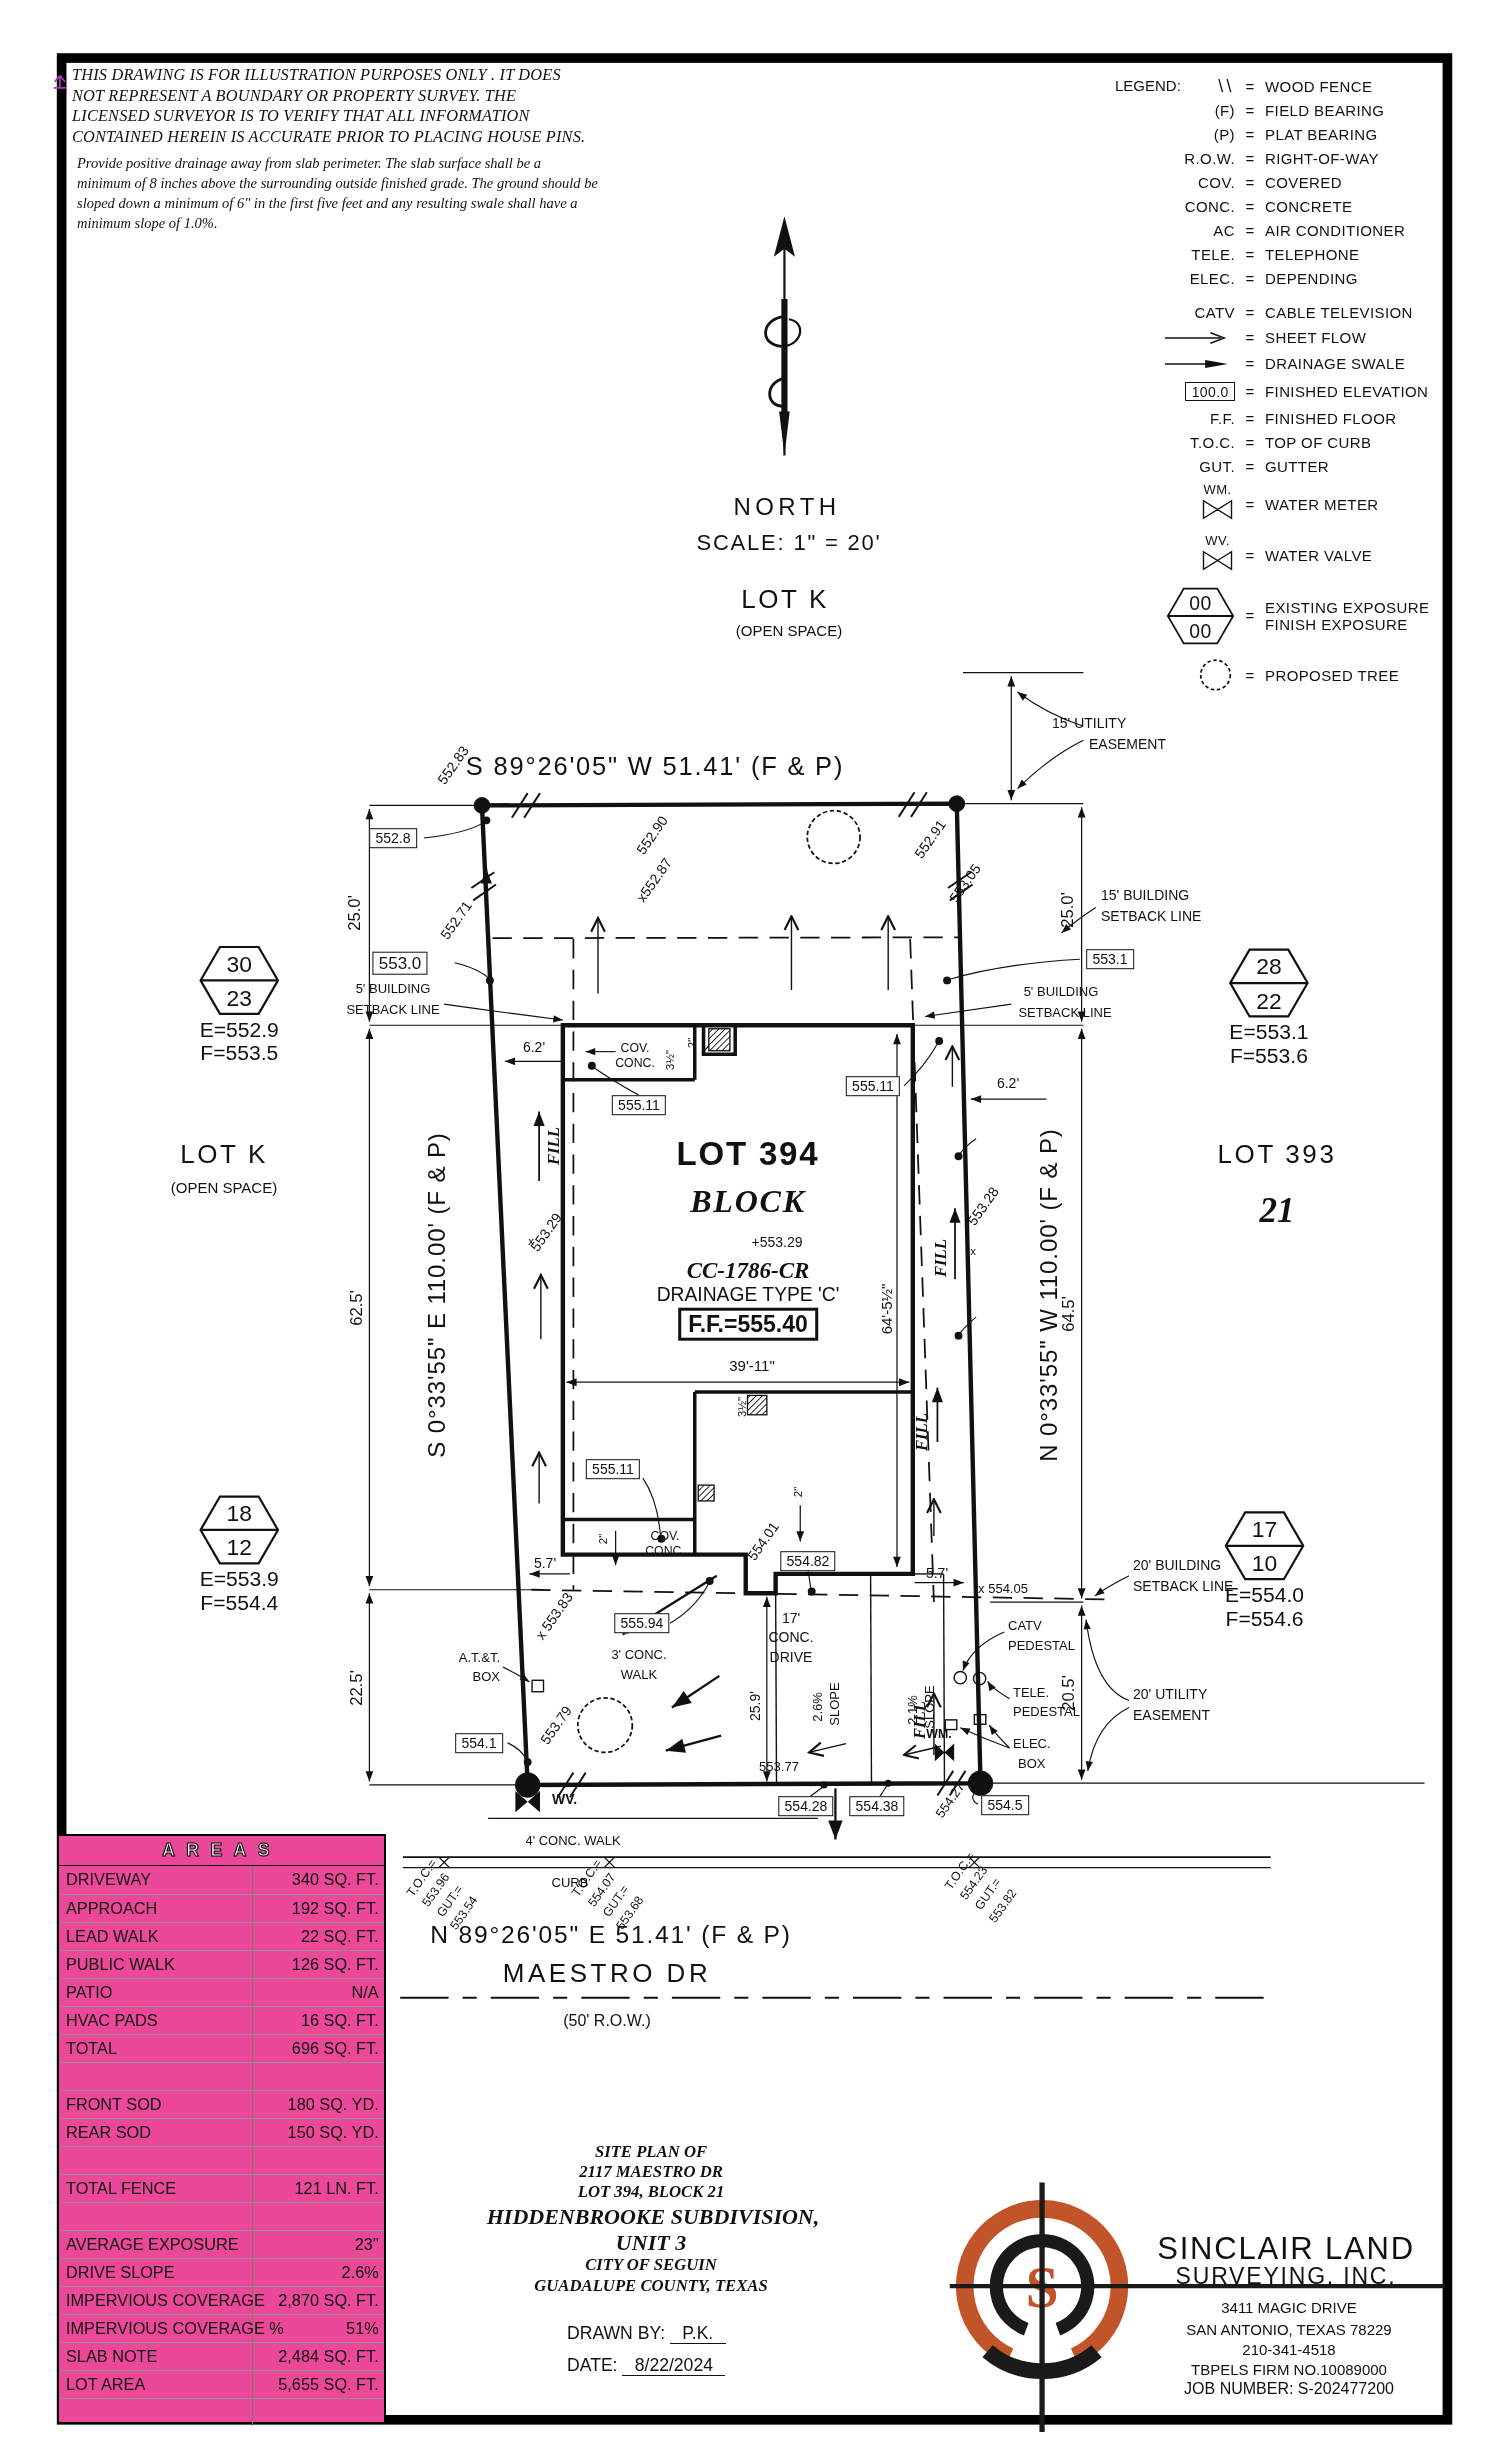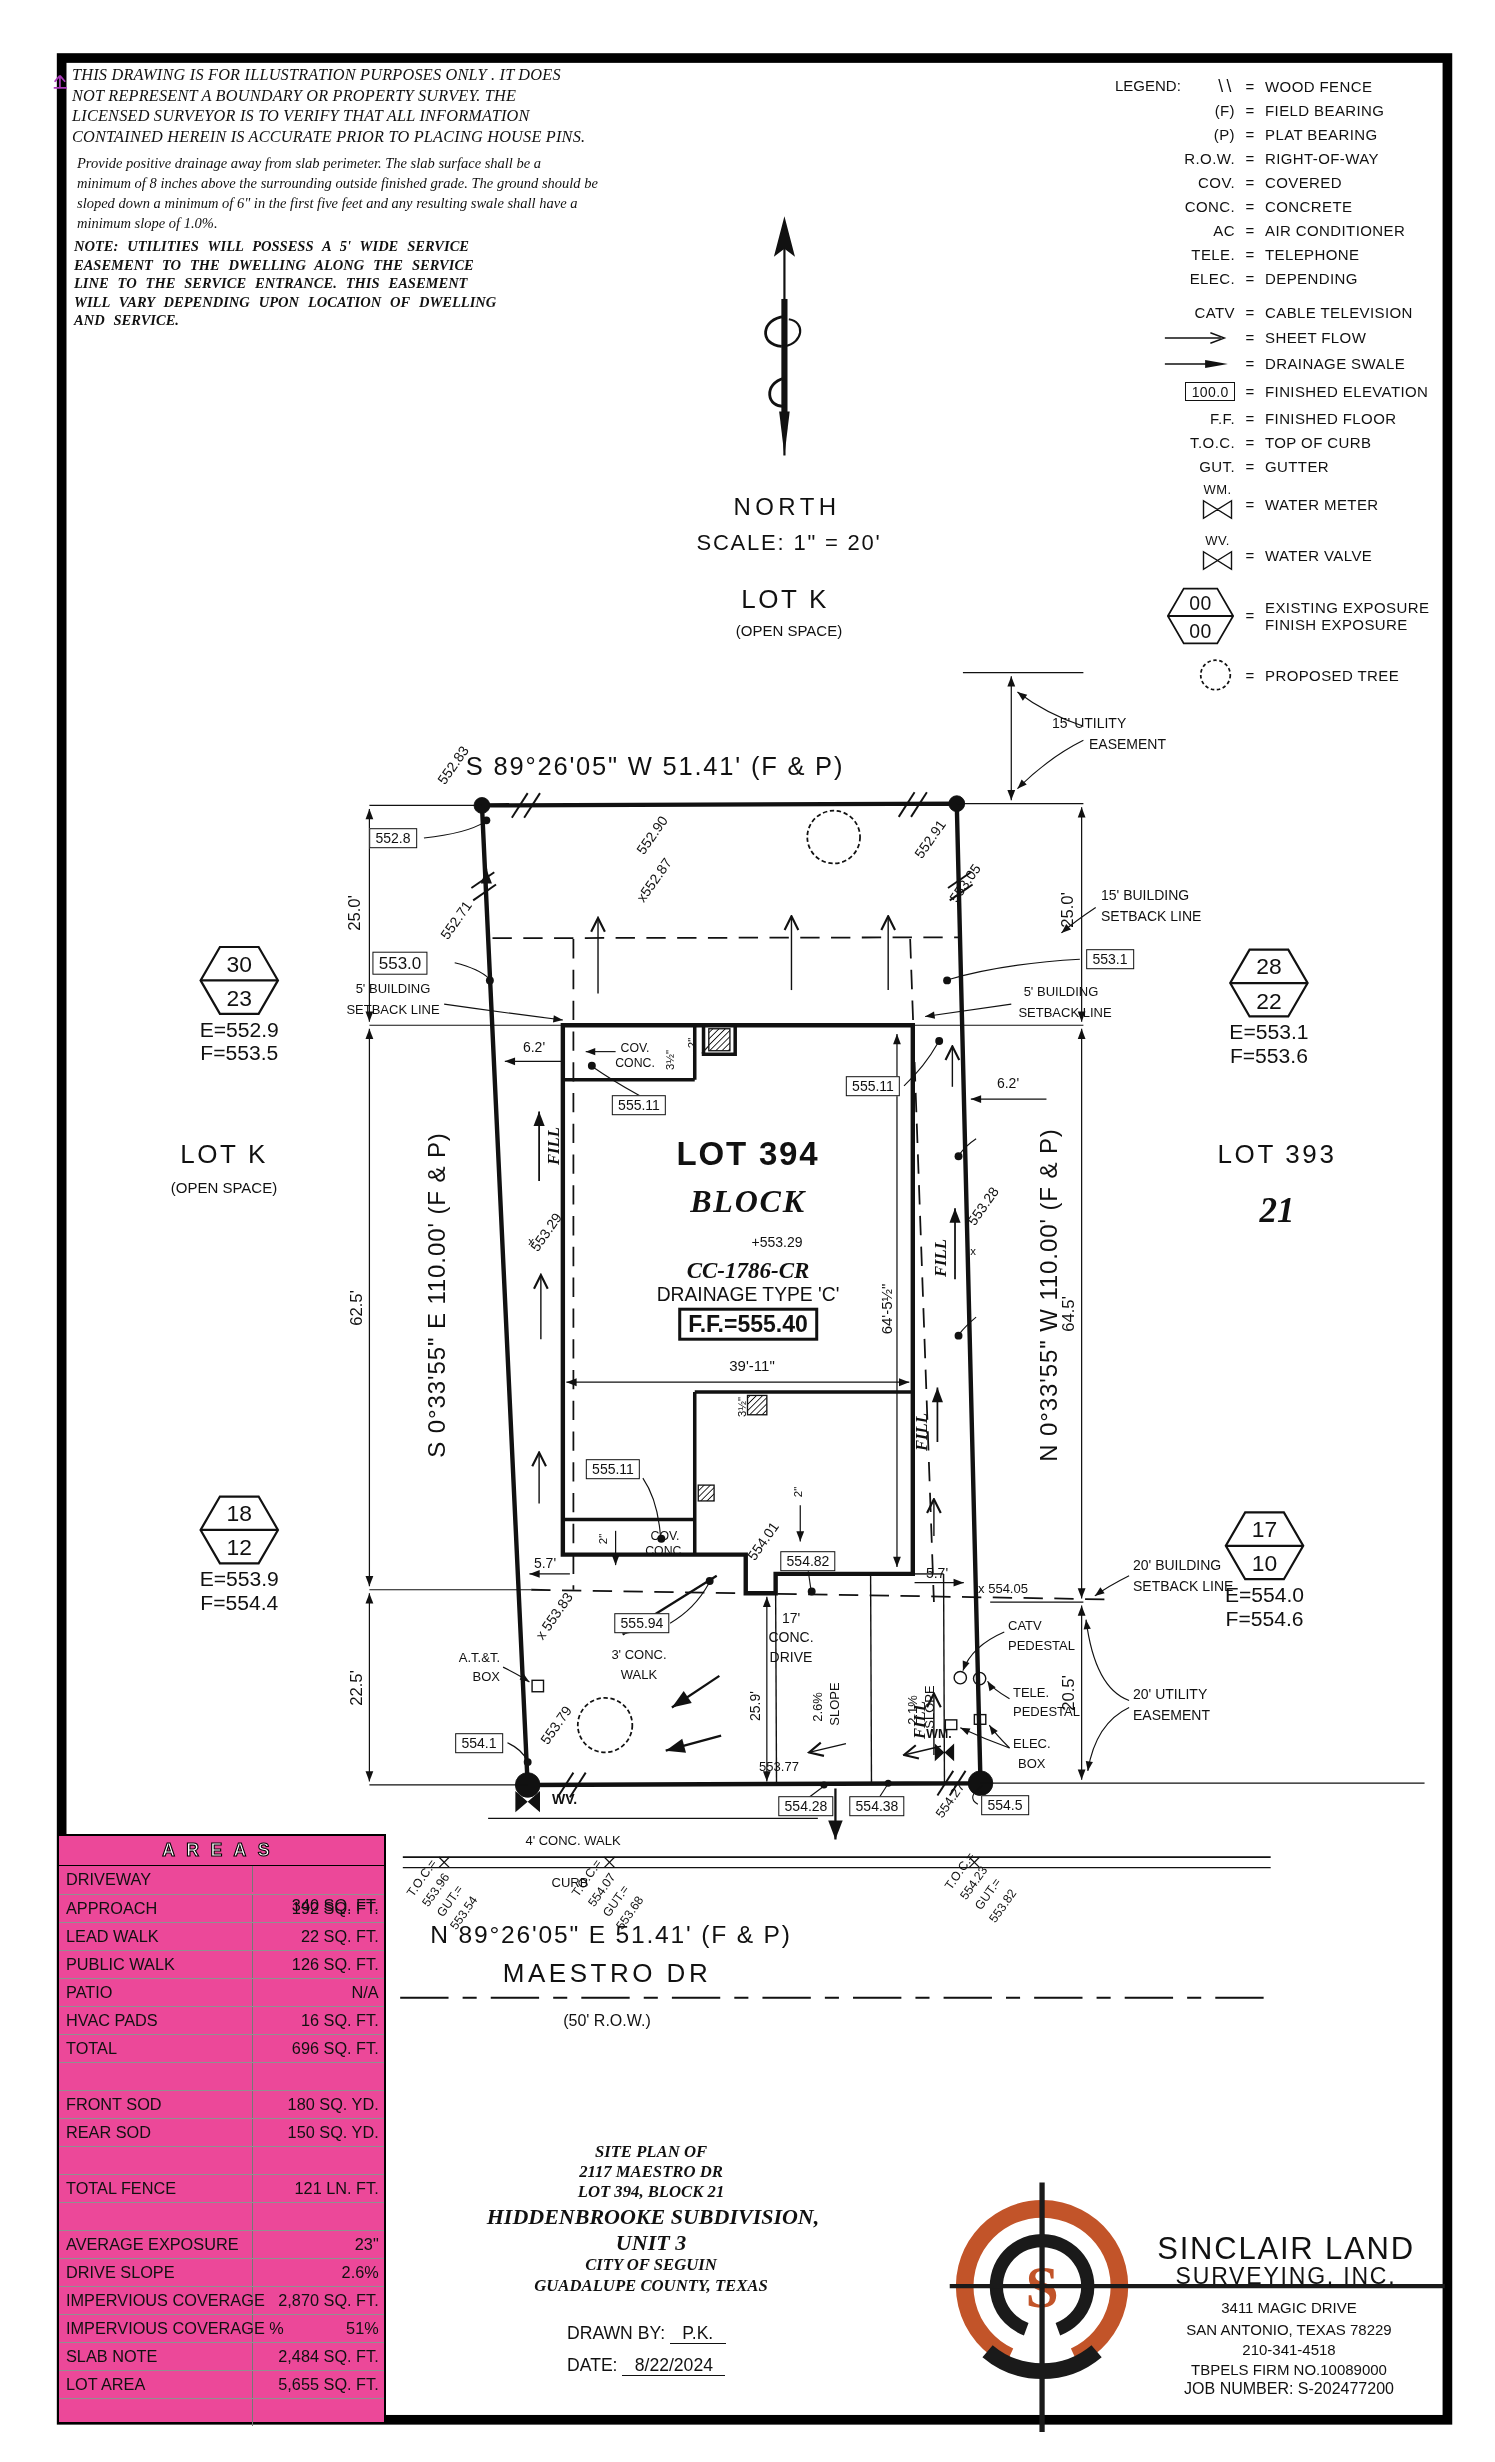--- a/index.html
+++ b/index.html
@@ -25,21 +25,21 @@
   .lg-eq{width:30px;text-align:center;}
   .lg-val{flex:1;white-space:nowrap;}
   #legend-title{position:absolute;left:1115px;top:85px;transform:translate(0,-50%);font-size:15px;}
   
   #areas{position:absolute;left:58px;top:1834px;width:325px;height:586px;
          border-top:2.6px solid #000;border-right:2.6px solid #000;border-left:1.8px solid #000;
          font-size:16.3px;background:#ec4899;}
   #areas-title{height:29px;line-height:29px;text-align:center;font-weight:bold;letter-spacing:11.4px;
          color:#fff;-webkit-text-stroke:1.1px #000;border-bottom:1.8px solid #000;font-size:17.6px;}
   .tr{height:28px;display:flex;border-top:0.9px solid #909090;box-sizing:border-box;}
-  .tr:first-child{border-top:none;flex-direction:column;}
+  .tr:first-child{border-top:none;}
   .td-l{width:186px;padding-left:7px;line-height:26px;white-space:nowrap;border-right:1.8px solid #777;}
   .td-v{flex:1;text-align:right;padding-right:5.3px;line-height:26px;white-space:nowrap;}
   
   .tb{position:absolute;transform:translate(-50%,-50%);white-space:nowrap;
       font-family:"Liberation Serif",serif;font-style:italic;font-weight:bold;}
   .firm{position:absolute;transform:translate(-50%,-50%);white-space:nowrap;}
   .uline{border-bottom:1.8px solid #111;padding:0 12.3px;}
   .drawrow{position:absolute;white-space:nowrap;font-size:17.6px;}
   .svgtxt{fill:#111;stroke:none;font-family:"Liberation Sans",sans-serif;}
 </style>
@@ -298,27 +298,20 @@
       <div>THIS DRAWING IS FOR ILLUSTRATION PURPOSES ONLY . IT DOES</div>
       <div>NOT REPRESENT A BOUNDARY OR PROPERTY SURVEY. THE</div>
       <div>LICENSED SURVEYOR IS TO VERIFY THAT ALL INFORMATION</div>
       <div>CONTAINED HEREIN IS ACCURATE PRIOR TO PLACING HOUSE PINS.</div>
     </div>
   <div id="note2" class="notes">
       <div>Provide positive drainage away from slab perimeter. The slab surface shall be a</div>
       <div>minimum of 8 inches above the surrounding outside finished grade. The ground should be</div>
       <div>sloped down a minimum of 6" in the first five feet and any resulting swale shall have a</div>
       <div>minimum slope of 1.0%.</div>
-    </div>
-  <div id="note3" class="notes">
-      <div>NOTE: UTILITIES WILL POSSESS A 5' WIDE SERVICE</div>
-      <div>EASEMENT TO THE DWELLING ALONG THE SERVICE</div>
-      <div>LINE TO THE SERVICE ENTRANCE. THIS EASEMENT</div>
-      <div>WILL VARY DEPENDING UPON LOCATION OF DWELLING</div>
-      <div>AND SERVICE.</div>
     </div>
 
   <div id="legend-title">LEGEND:</div>
   <div id="legend">
       <div class="lg-row" style="height: 24px;">
         <span class="lg-key">
           <span style="font-size:17.6px;letter-spacing:3.5px">\\</span>
         </span>
         <span class="lg-eq">=</span>
         <span class="lg-val">WOOD FENCE</span>

